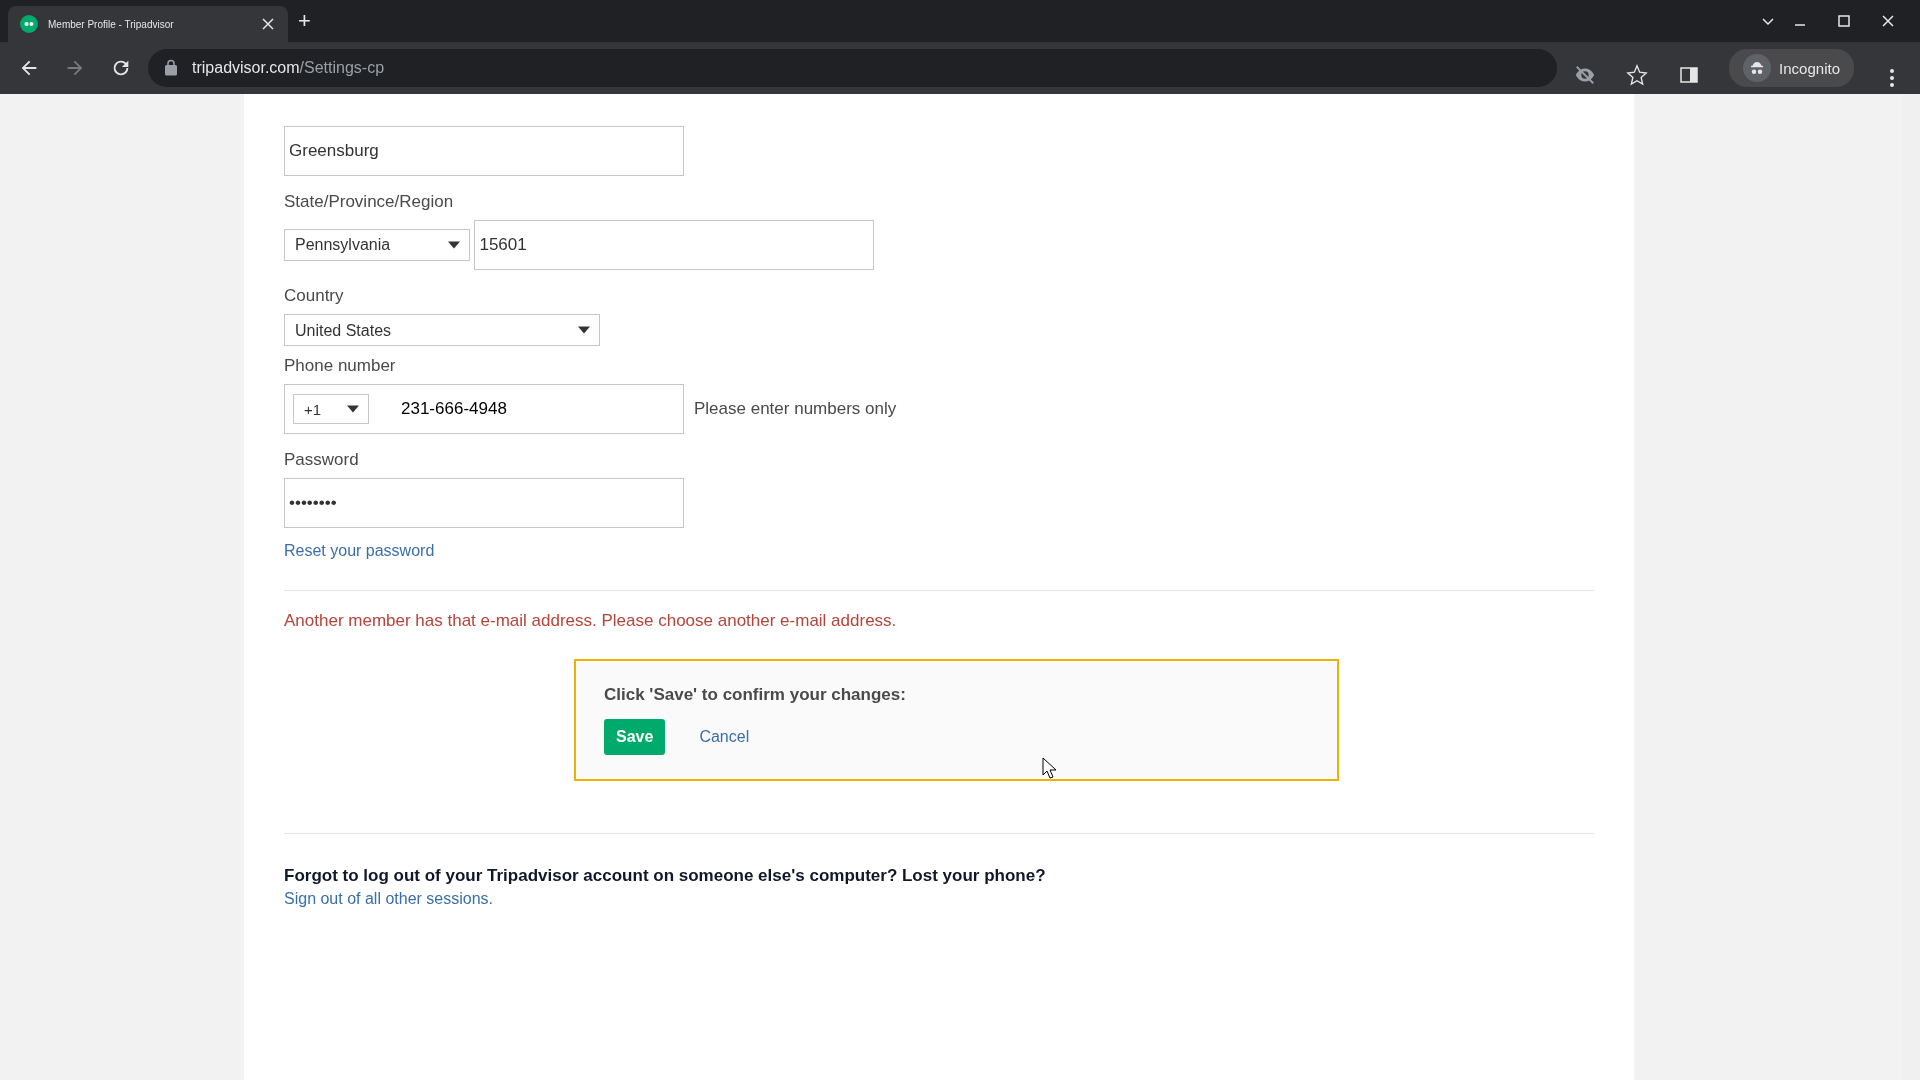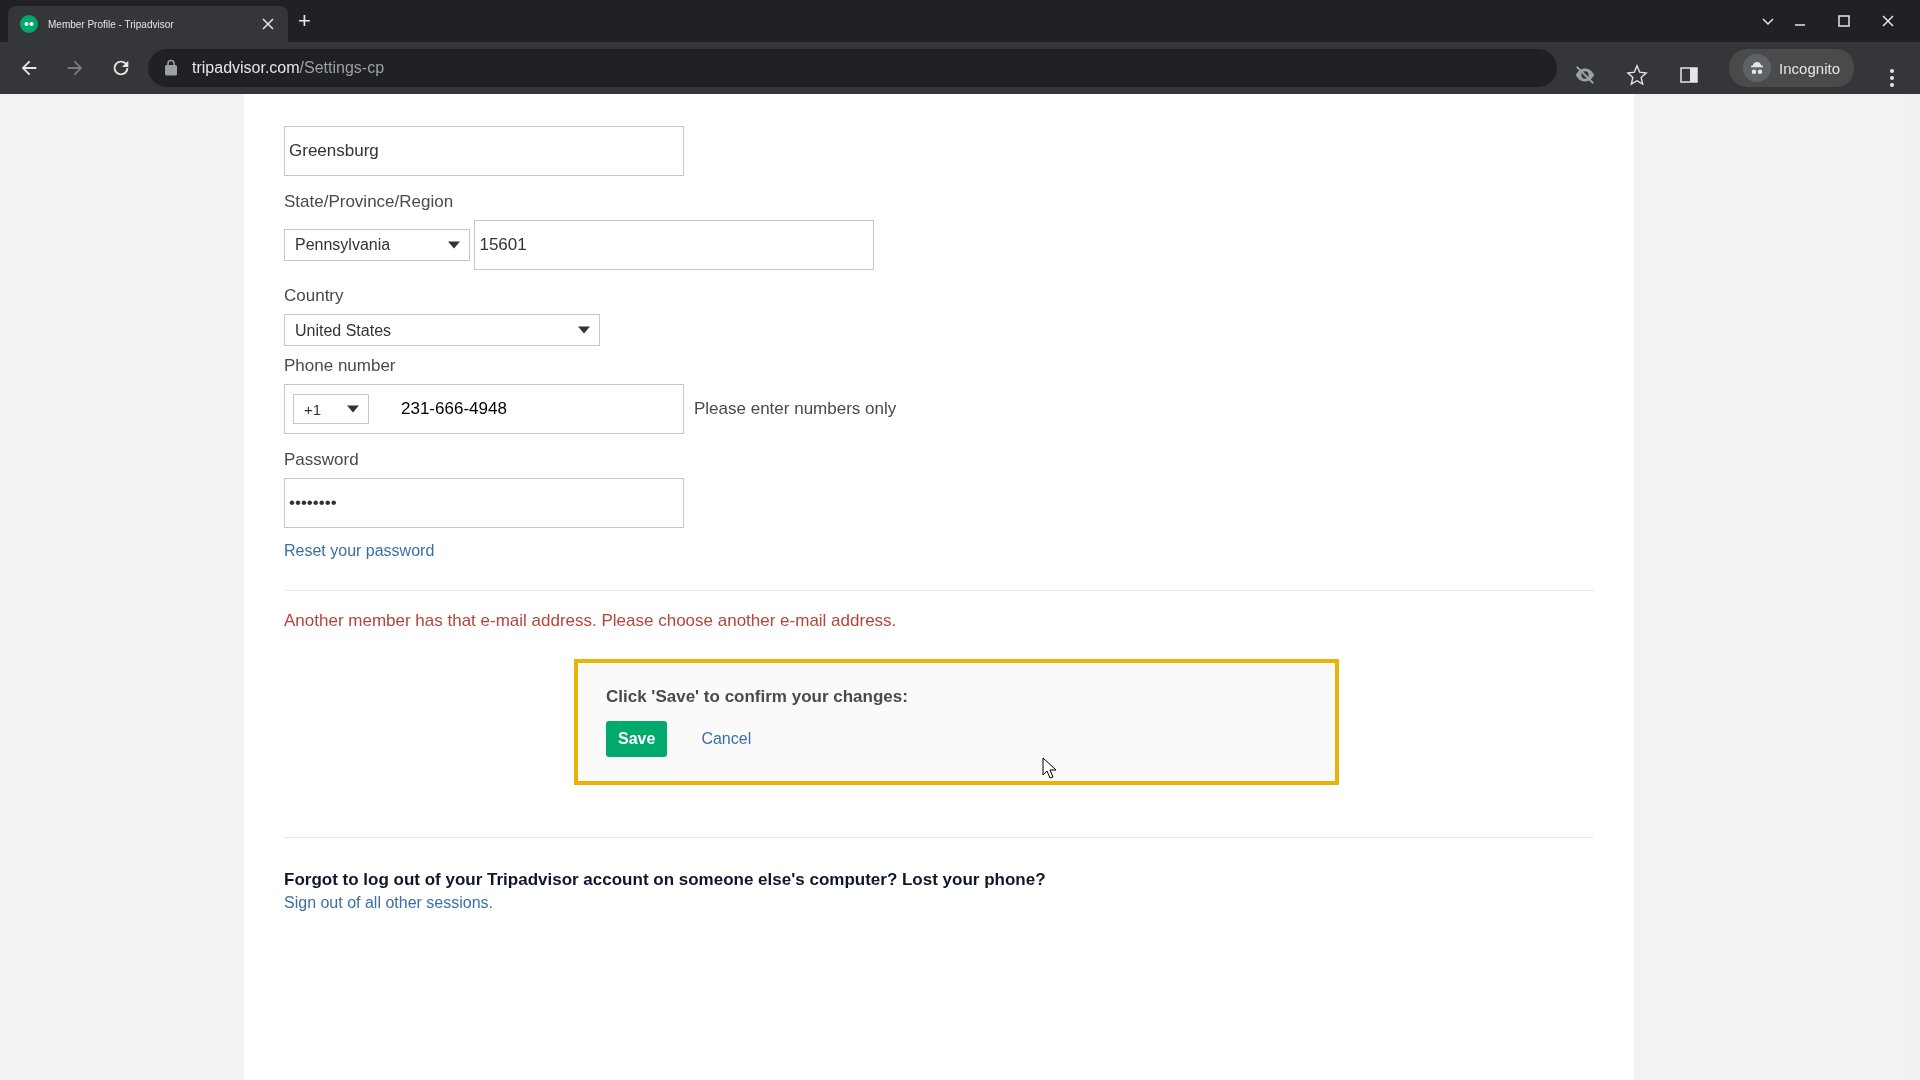--- a/index.html
+++ b/index.html
@@ -52,21 +52,21 @@
 
     .phone-row { display: flex; align-items: center; gap: 10px; }
     .phone-box { width: 400px; height: 50px; border: 1px solid #c7c7c7; display: flex; align-items: center; padding: 0 8px; gap: 20px; }
     .phone-box input { border: none; outline: none; font-size: 17px; flex: 1; height: 100%; padding-left: 12px; }
     .phone-hint { color: #4a4a4a; font-size: 17px; }
 
     .link-reset { color: #3a6ea8; font-size: 16px; cursor: pointer; display: inline-block; margin-top: 14px; }
     .divider { border: none; border-top: 1px solid #e6e6e6; margin: 30px 0 0 0; width: 1310px; }
     .error-msg { color: #b5443a; font-size: 17px; margin-top: 20px; }
 
-    .save-box { background: #fafafa; border: 4px solid #eab308; margin-top: 28px; width: 765px; margin-left: 290px; padding: 24px 28px; }
+    .save-box { background: #fafafa; border: 2px solid #eab308; margin-top: 28px; width: 765px; margin-left: 290px; padding: 24px 28px; }
     .save-prompt { color: #4a4a4a; font-size: 17px; font-weight: 600; margin-bottom: 14px; }
     .save-row { display: flex; align-items: center; gap: 34px; }
     .save-btn { background: #00aa6c; color: #fff; border: none; padding: 9px 12px; font-size: 16px; font-weight: 600; border-radius: 3px; cursor: pointer; }
     .cancel-btn { background: none; border: none; color: #3a6ea8; font-size: 16px; cursor: pointer; }
 
     .footer-text { color: #0f172a; font-weight: 700; font-size: 17px; margin-top: 4px; }
     .signout-link { color: #3a6ea8; font-size: 16px; cursor: pointer; display: inline-block; margin-top: 4px; }
 
     
     .cursor { position: absolute; left: 1042px; top: 663px; pointer-events: none; }

